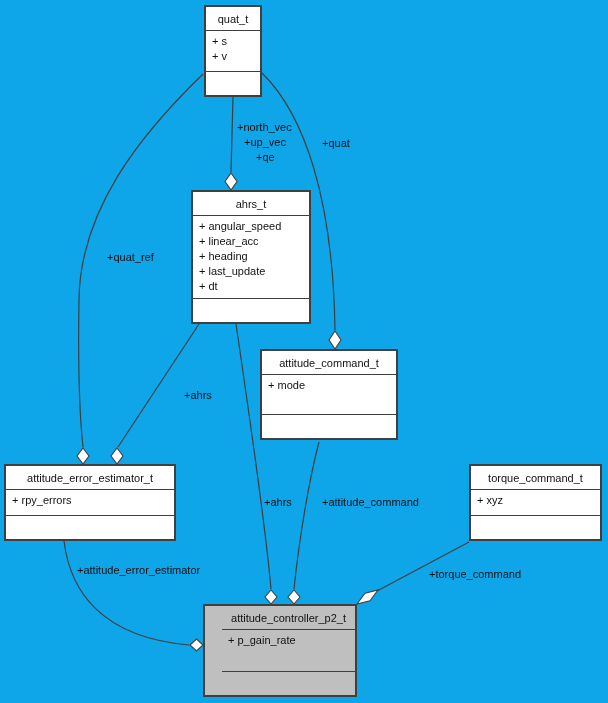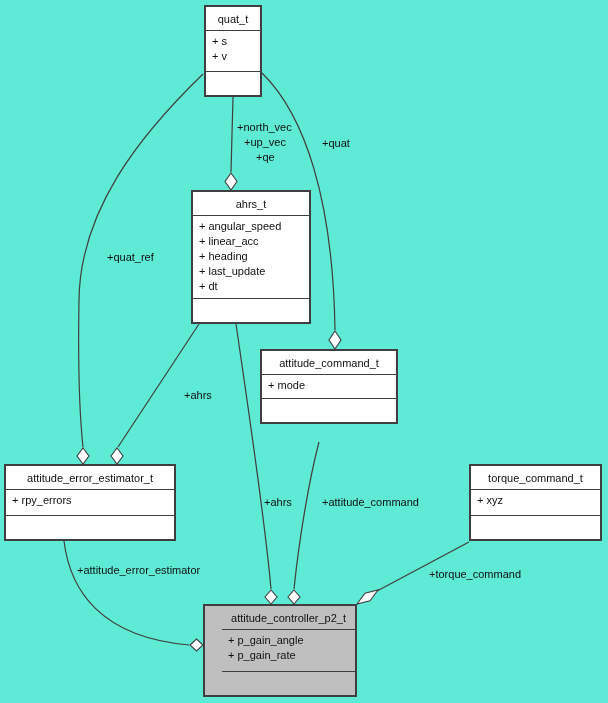--- a/index.html
+++ b/index.html
@@ -5,21 +5,21 @@
   html, body {
     margin: 0;
     padding: 0;
     background: #ffffff;
     font-family: "Liberation Sans", sans-serif;
   }
   .canvas {
     position: relative;
     width: 608px;
     height: 703px;
-    background: #5eead4;
+    background: #0ea5e9;
     overflow: hidden;
   }
   .edge-layer {
     position: absolute;
     left: 0;
     top: 0;
     width: 608px;
     height: 703px;
   }
   .uml-class {
@@ -113,21 +113,21 @@
     <div class="uml-attrs">
       <div>+ angular_speed</div>
       <div>+ linear_acc</div>
       <div>+ heading</div>
       <div>+ last_update</div>
       <div>+ dt</div>
     </div>
     <div class="uml-empty"></div>
   </div>
 
-  <div class="uml-class" style="left:260px; top:349px; width:138px; height:75px;">
+  <div class="uml-class" style="left:260px; top:349px; width:138px; height:91px;">
     <div class="uml-title">attitude_command_t</div>
     <div class="uml-attrs">
       <div>+ mode</div>
     </div>
     <div class="uml-empty"></div>
   </div>
 
   <div class="uml-class" style="left:4px; top:464px; width:172px; height:77px;">
     <div class="uml-title">attitude_error_estimator_t</div>
     <div class="uml-attrs">
@@ -140,21 +140,20 @@
     <div class="uml-title">torque_command_t</div>
     <div class="uml-attrs">
       <div>+ xyz</div>
     </div>
     <div class="uml-empty"></div>
   </div>
 
   <div class="uml-class highlight" style="left:203px; top:604px; width:154px; height:93px;padding-left:17px;">
     <div class="uml-title">attitude_controller_p2_t</div>
     <div class="uml-attrs">
-      <div>+ p_gain_angle</div>
       <div>+ p_gain_rate</div>
     </div>
     <div class="uml-empty"></div>
   </div>
 
   <div class="edge-label" style="left:237px; top:121px;">+north_vec</div>
   <div class="edge-label" style="left:244px; top:136px;">+up_vec</div>
   <div class="edge-label" style="left:256px; top:151px;">+qe</div>
   <div class="edge-label" style="left:322px; top:137px;">+quat</div>
   <div class="edge-label" style="left:107px; top:251px;">+quat_ref</div>

